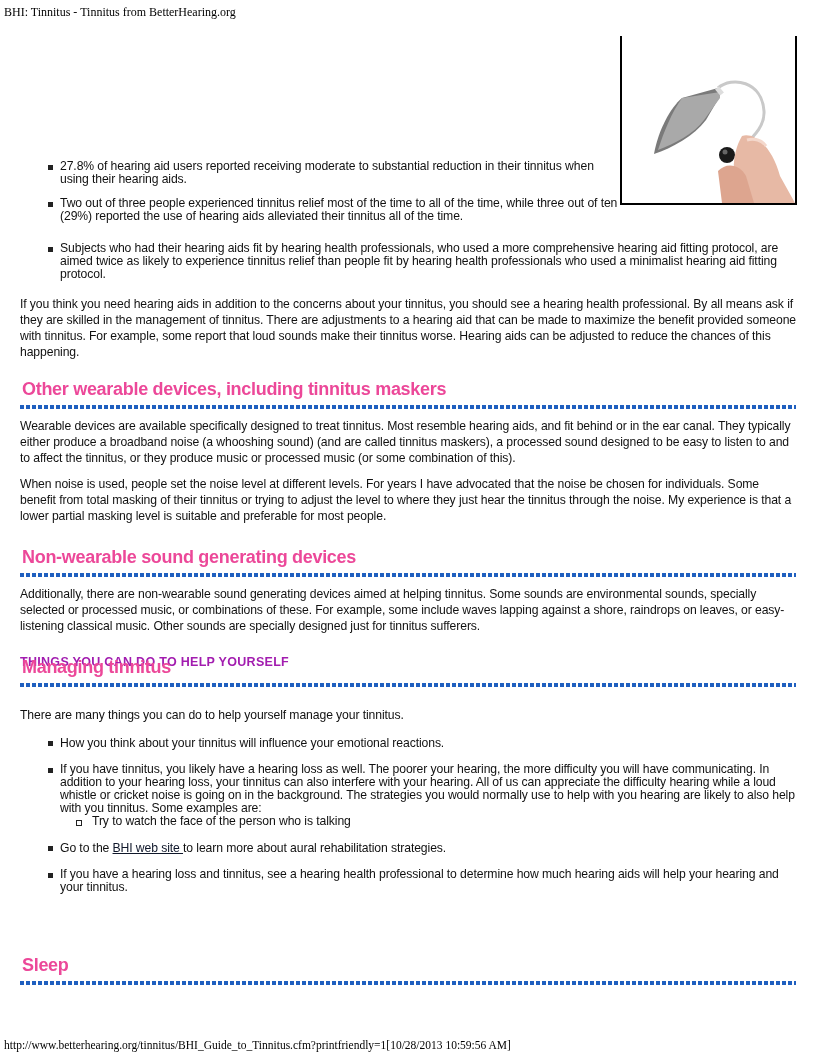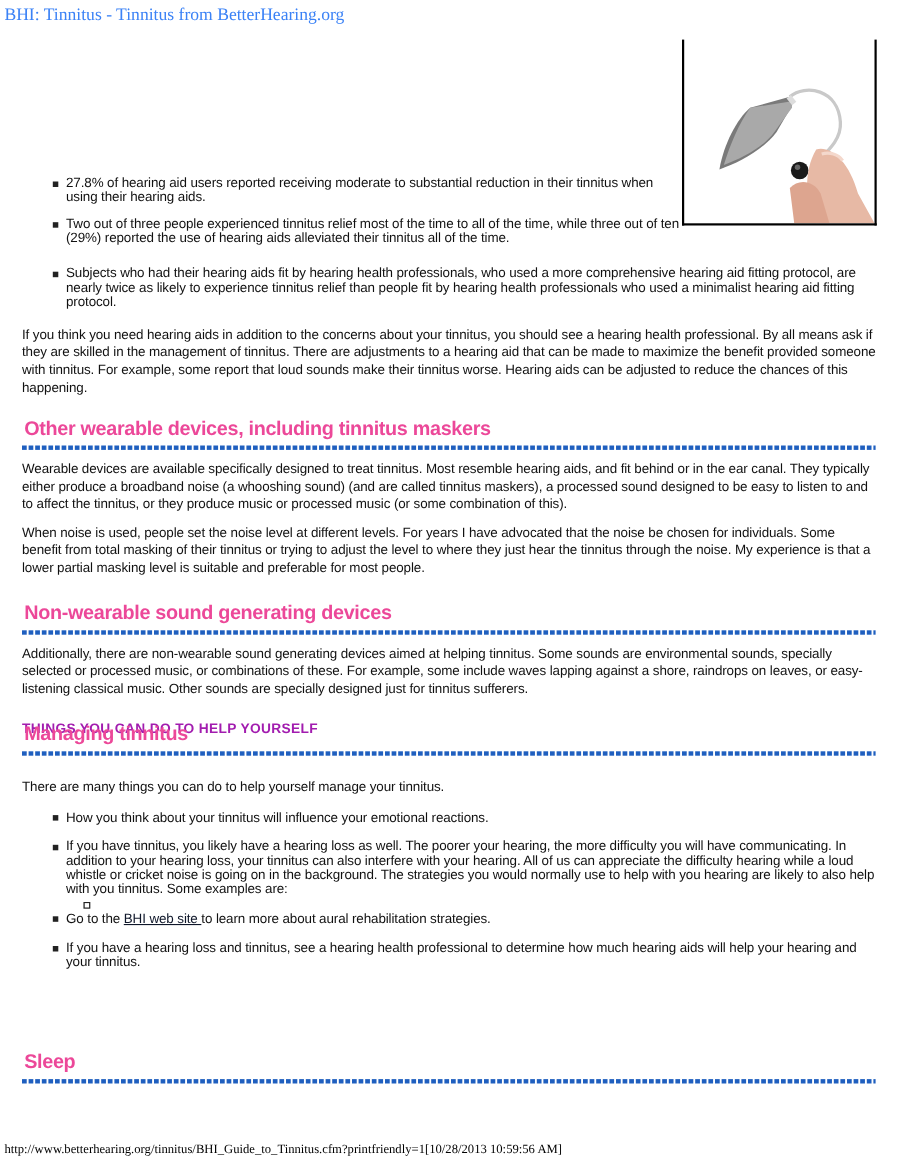--- a/index.html
+++ b/index.html
@@ -1,17 +1,17 @@
 <!DOCTYPE html>
 <html><head>
 <meta charset="utf-8">
 <style>
   html, body { margin: 0; padding: 0; background: #ffffff; }
   body { width: 816px; height: 1056px; position: relative; overflow: hidden; font-family: "Liberation Sans", sans-serif; color: #111; }
-  .page-title { position: absolute; left: 4px; top: 5px; font-family: "Liberation Serif", serif; font-size: 16px; color: #3b82f6; }
+  .page-title { position: absolute; left: 4px; top: 5px; font-family: "Liberation Serif", serif; font-size: 12px; color: #000000; }
   .footer-url { position: absolute; left: 4px; top: 1039px; font-family: "Liberation Serif", serif; font-size: 11.5px; color: #000; }
   .photo-frame { position: absolute; left: 620px; top: 36px; width: 173px; height: 167px; border-left: 2px solid #000; border-right: 2px solid #000; border-bottom: 2px solid #000; background: #fff; overflow: hidden; }
   .content { position: absolute; left: 20px; top: 0; width: 776px; font-size: 12.2px; line-height: 16px; letter-spacing: -0.1px; }
   ul.blist { list-style: none; margin: 0; padding: 0; }
   ul.blist > li { position: relative; padding-left: 40px; margin: 0; }
   ul.blist > li .bullet { position: absolute; left: 28px; top: 6px; width: 5px; height: 5px; background: #222; }
   ul.sub { list-style: none; margin: 0; padding: 0; }
   ul.sub > li { position: relative; padding-left: 32px; }
   ul.sub > li .sbullet { position: absolute; left: 16px; top: 5px; width: 4px; height: 4px; border: 1px solid #222; background: #fff; }
   .para { margin: 0; }
@@ -48,21 +48,21 @@
     </li>
     <li style="margin-bottom:11px; line-height:13px;">
       <span class="bullet" style="top:5px;"></span>
       <span>Two out of three people experienced tinnitus relief most of the time to all of the time, while three out of ten (29%) reported the use of hearing aids alleviated their tinnitus all of the time.</span>
     </li>
   </ul>
 
   <ul class="blist" style="position:absolute; top:242px; left:0; width:776px;">
     <li style="line-height:13px;">
       <span class="bullet" style="top:5px;"></span>
-      <span>Subjects who had their hearing aids fit by hearing health professionals, who used a more comprehensive hearing aid fitting protocol, are nearly twice as likely to experience tinnitus relief than people fit by hearing health professionals who used a minimalist hearing aid fitting protocol.</span>
+      <span>Subjects who had their hearing aids fit by hearing health professionals, who used a more comprehensive hearing aid fitting protocol, are aimed twice as likely to experience tinnitus relief than people fit by hearing health professionals who used a minimalist hearing aid fitting protocol.</span>
     </li>
   </ul>
 
   <p class="para" style="position:absolute; top:296px; left:0; width:776px;">If you think you need hearing aids in addition to the concerns about your tinnitus, you should see a hearing health professional. By all means ask if they are skilled in the management of tinnitus. There are adjustments to a hearing aid that can be made to maximize the benefit provided someone with tinnitus. For example, some report that loud sounds make their tinnitus worse. Hearing aids can be adjusted to reduce the chances of this happening.</p>
 
   <div style="position:absolute; top:381px; left:0; width:776px;">
     <h3 class="section-heading">Other wearable devices, including tinnitus maskers</h3>
     <div class="dotted-rule"></div>
     <p class="para" style="margin-top:9px;">Wearable devices are available specifically designed to treat tinnitus. Most resemble hearing aids, and fit behind or in the ear canal. They typically either produce a broadband noise (a whooshing sound) (and are called tinnitus maskers), a processed sound designed to be easy to listen to and to affect the tinnitus, or they produce music or processed music (or some combination of this).</p>
     <p class="para" style="margin-top:10px;">When noise is used, people set the noise level at different levels. For years I have advocated that the noise be chosen for individuals. Some benefit from total masking of their tinnitus or trying to adjust the level to where they just hear the tinnitus through the noise. My experience is that a lower partial masking level is suitable and preferable for most people.</p>
@@ -88,20 +88,21 @@
       </li>
       <li style="margin-bottom:12px; line-height:13px;">
         <span class="bullet" style="top:5px;"></span>
         <span>If you have tinnitus, you likely have a hearing loss as well. The poorer your hearing, the more difficulty you will have communicating. In addition to your hearing loss, your tinnitus can also interfere with your hearing. All of us can appreciate the difficulty hearing while a loud whistle or cricket noise is going on in the background. The strategies you would normally use to help with you hearing are likely to also help with you tinnitus. Some examples are:</span>
         <ul class="sub">
           <li>
             <span class="sbullet"></span>
           </li>
           <li>
             <span class="sbullet"></span>
+            <span>Try to watch the face of the person who is talking</span>
           </li>
         </ul>
       </li>
       <li style="margin-bottom:12px;">
         <span class="bullet"></span>
         <span>Go to the </span><a class="inline-link" href="#">BHI web site </a><span>to learn more about aural rehabilitation strategies.</span>
       </li>
       <li style="line-height:13px;">
         <span class="bullet" style="top:5px;"></span>
         <span>If you have a hearing loss and tinnitus, see a hearing health professional to determine how much hearing aids will help your hearing and your tinnitus.</span>

